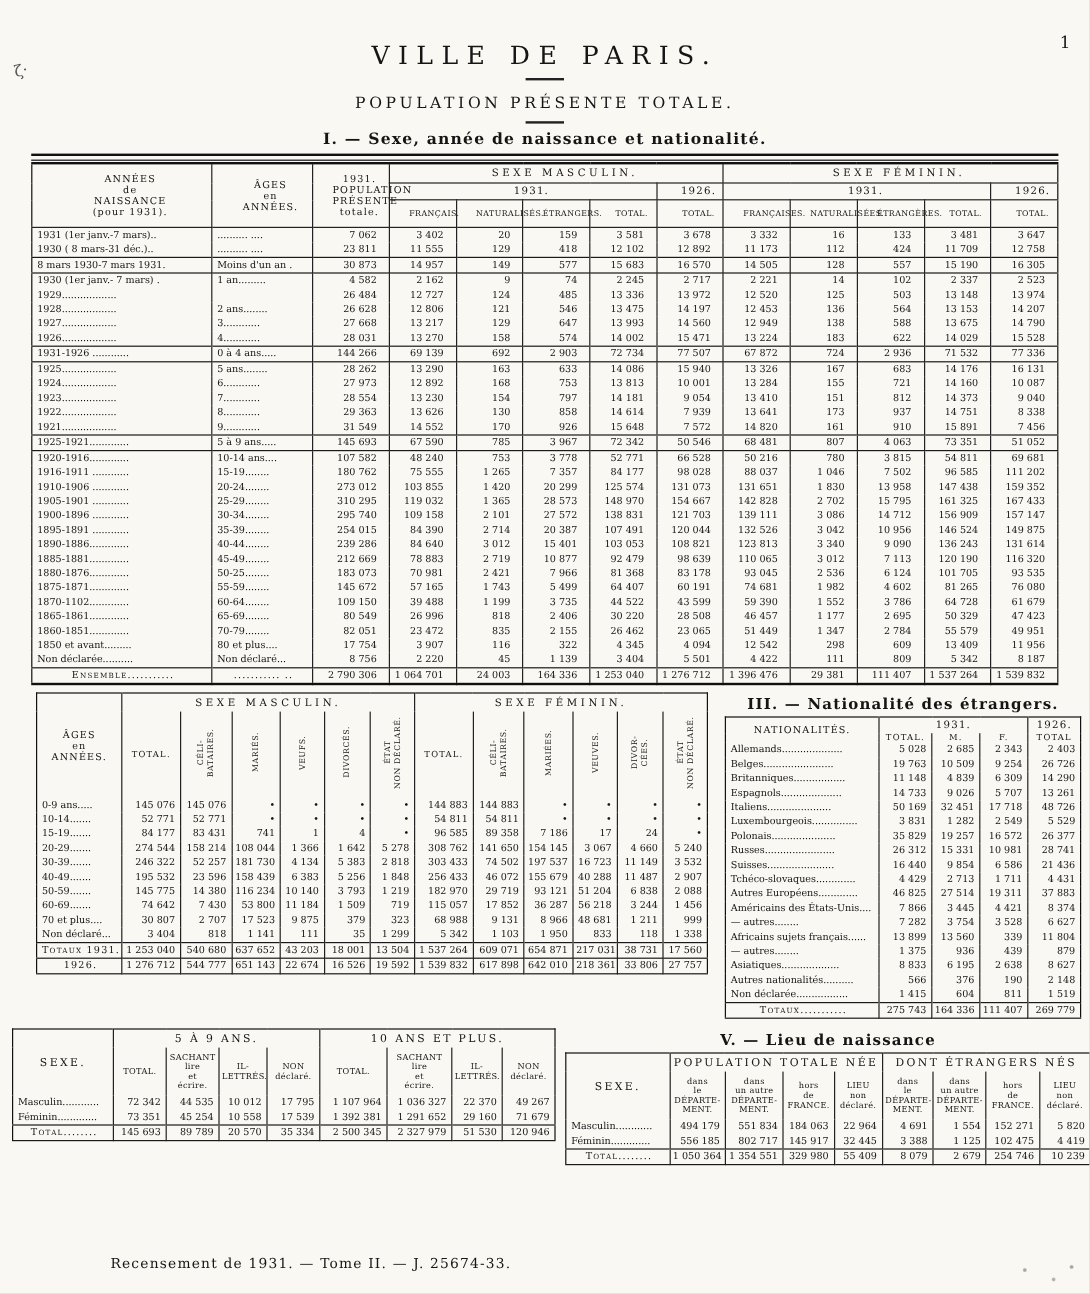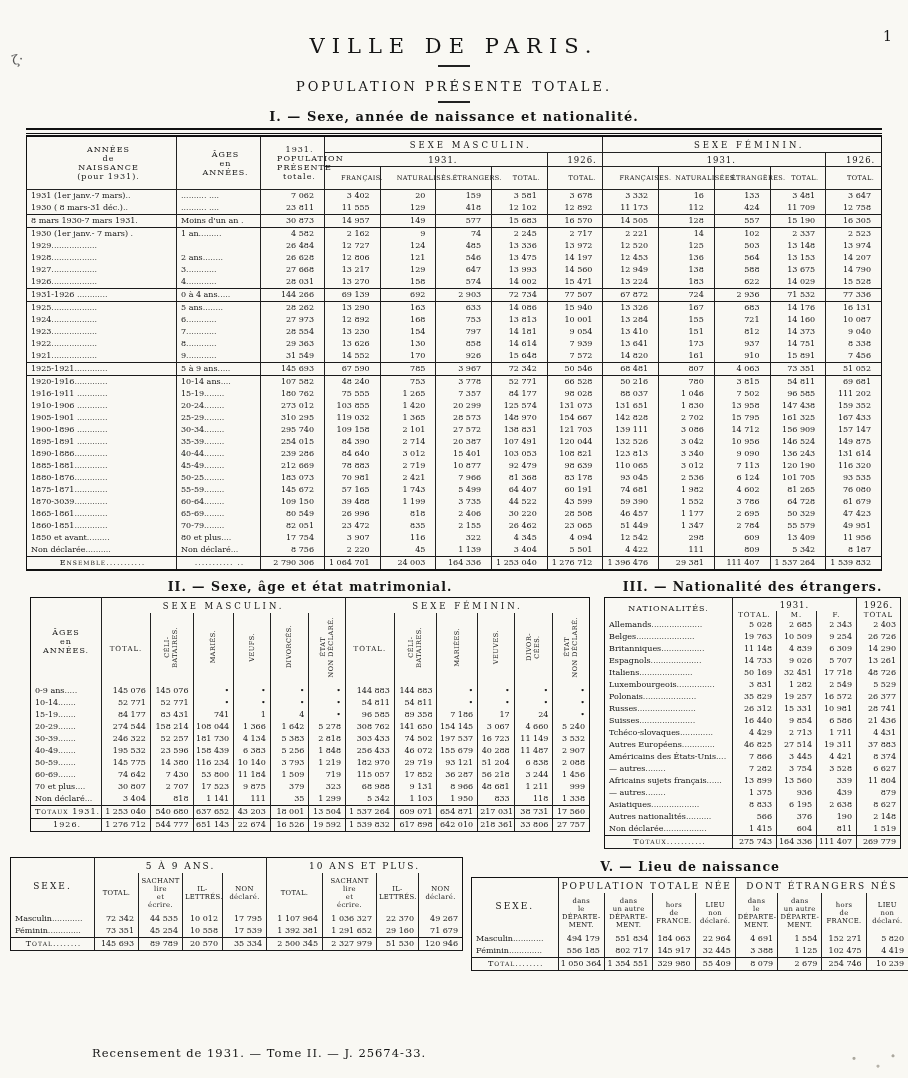--- a/index.html
+++ b/index.html
@@ -499,21 +499,21 @@
           <td class="num">5 499</td>
           <td class="num">64 407</td>
           <td class="num">60 191</td>
           <td class="num">74 681</td>
           <td class="num">1 982</td>
           <td class="num">4 602</td>
           <td class="num">81 265</td>
           <td class="num">76 080</td>
         </tr>
         <tr>
-          <td class="lbl">1870-3039.............</td>
+          <td class="lbl">1870-1102.............</td>
           <td class="lbl">60-64........</td>
           <td class="num">109 150</td>
           <td class="num">39 488</td>
           <td class="num">1 199</td>
           <td class="num">3 735</td>
           <td class="num">44 522</td>
           <td class="num">43 599</td>
           <td class="num">59 390</td>
           <td class="num">1 552</td>
           <td class="num">3 786</td>
@@ -593,21 +593,20 @@
           <td class="num">29 381</td>
           <td class="num">111 407</td>
           <td class="num">1 537 264</td>
           <td class="num">1 539 832</td>
         </tr>
       </tbody>
   </table>
 
   <div class="mid">
     <div class="sec">
-      <div class="caption small">II. — Sexe, âge et état matrimonial.</div>
       <table class="t t2">
         <colgroup>
           <col style="width:70px">
             <col style="width:48px">
             <col style="width:42px">
             <col style="width:40px">
             <col style="width:36px">
             <col style="width:38px">
             <col style="width:36px">
           <col style="width:48px">

